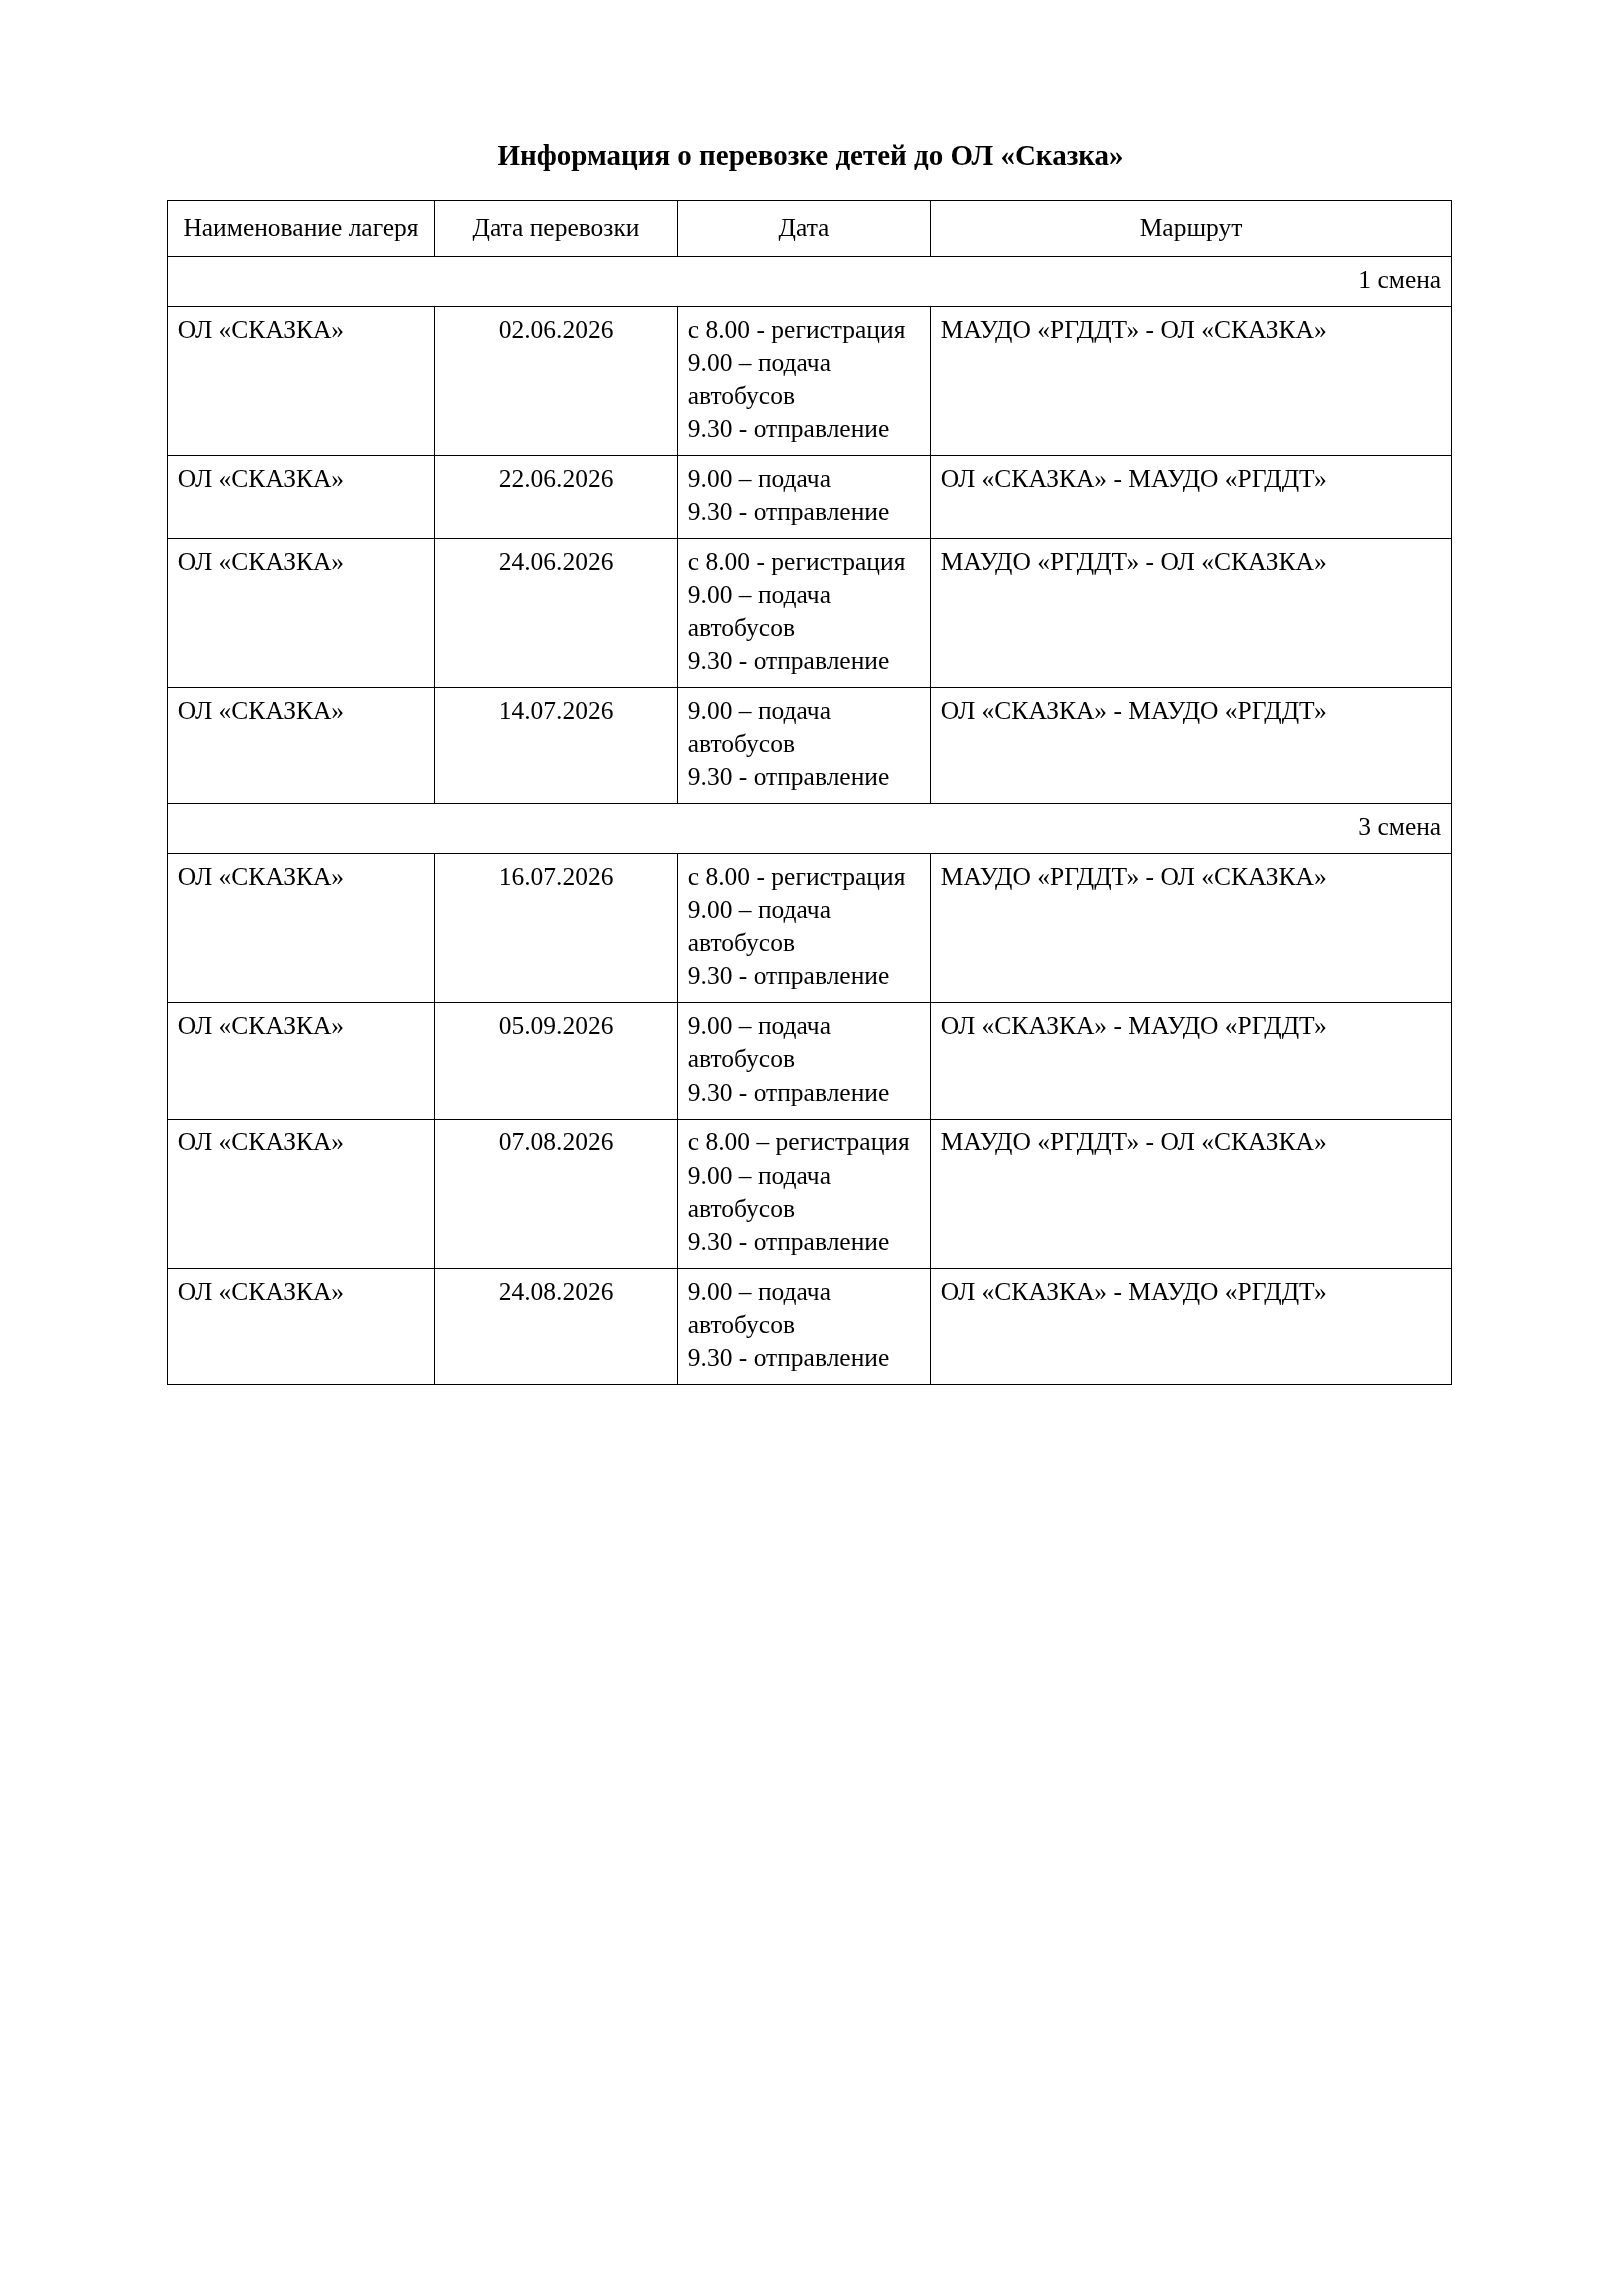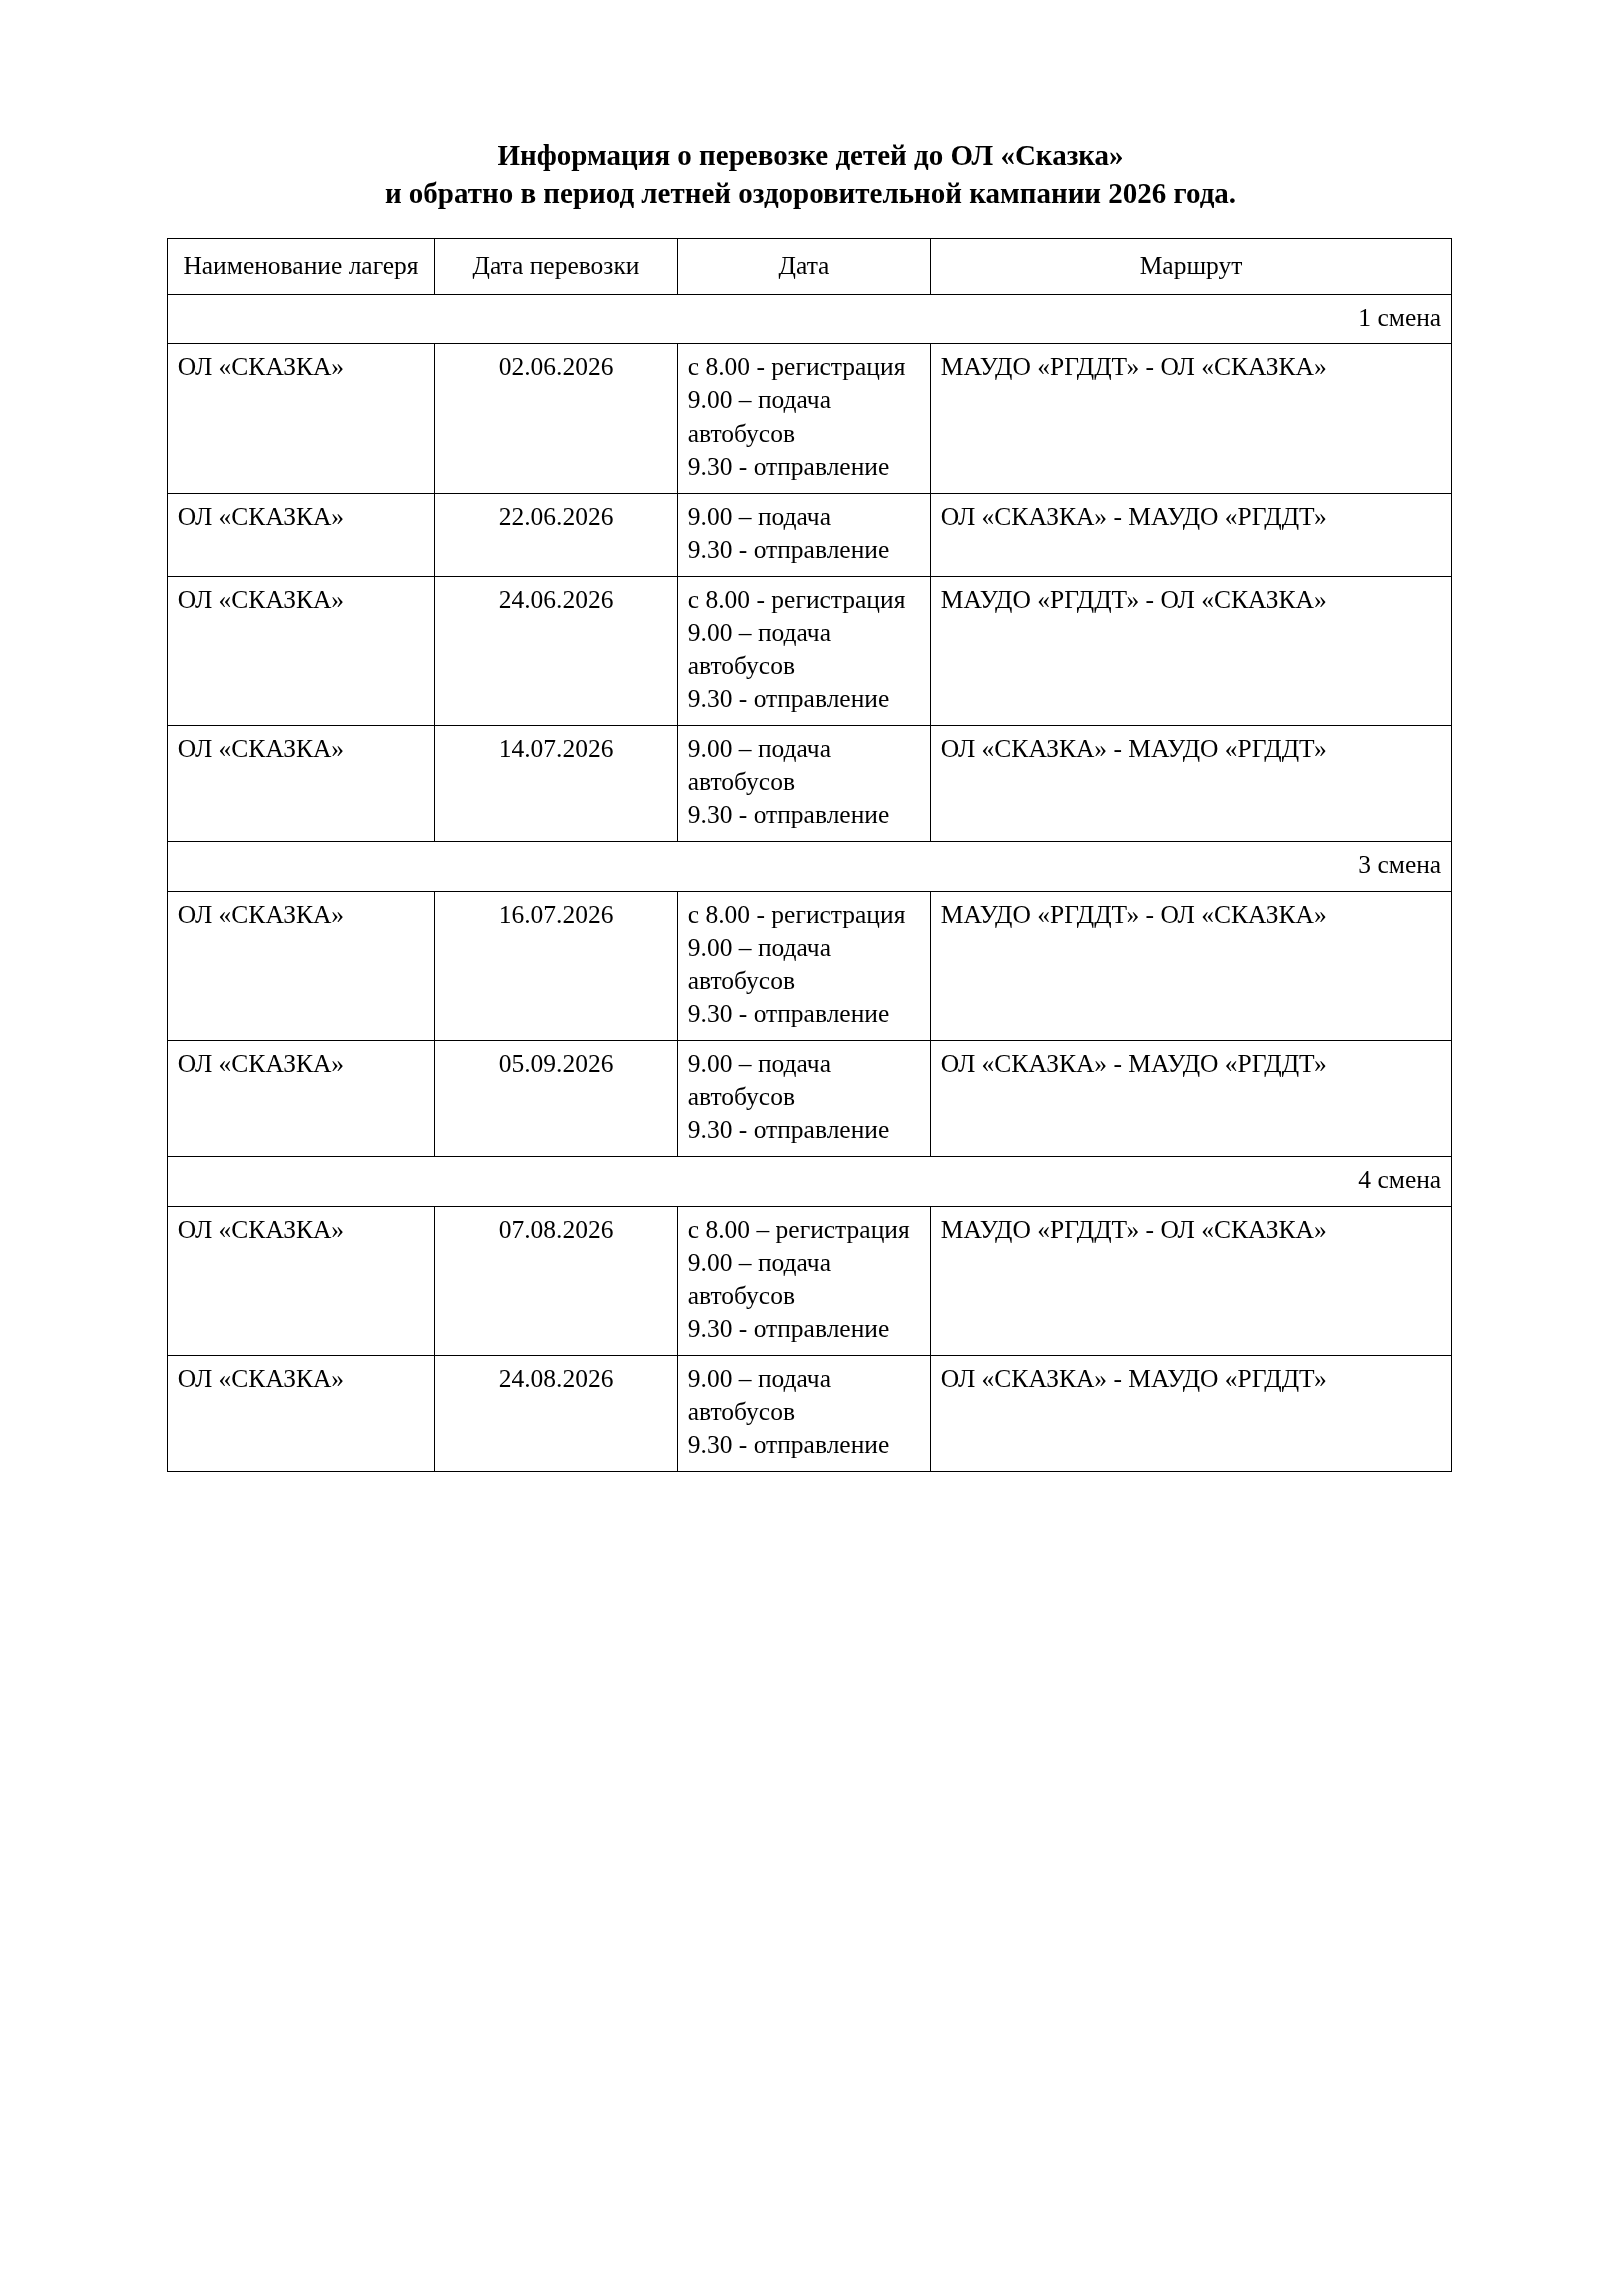--- a/index.html
+++ b/index.html
@@ -69,21 +69,20 @@
     white-space: pre-line;
   }
 </style>
 </head>
 <body>
 
 <div class="page">
 
   <h1 class="doc-title">
     <span class="line">Информация о  перевозке детей до ОЛ «Сказка»</span>
-    <span class="line">и обратно в период летней оздоровительной кампании 2026 года.</span>
   </h1>
 
   <table class="schedule">
     <colgroup>
       <col class="c1">
         <col class="c2">
         <col class="c3">
         <col class="c4">
     </colgroup>
     <thead>
@@ -144,23 +143,20 @@
       </tr>
       <tr>
         <td class="cell-left">ОЛ «СКАЗКА»</td>
         <td class="cell-center">05.09.2026</td>
         <td class="cell-left multiline">9.00 – подача автобусов
 9.30 - отправление</td>
         <td class="cell-left">ОЛ «СКАЗКА» - МАУДО «РГДДТ»</td>
       </tr>
 
       <tr>
-        <td class="shift-row" colspan="4">4 смена</td>
-      </tr>
-      <tr>
         <td class="cell-left">ОЛ «СКАЗКА»</td>
         <td class="cell-center">07.08.2026</td>
         <td class="cell-left multiline">с 8.00 – регистрация
 9.00 – подача автобусов
 9.30 - отправление</td>
         <td class="cell-left">МАУДО «РГДДТ» - ОЛ «СКАЗКА»</td>
       </tr>
       <tr>
         <td class="cell-left">ОЛ «СКАЗКА»</td>
         <td class="cell-center">24.08.2026</td>

